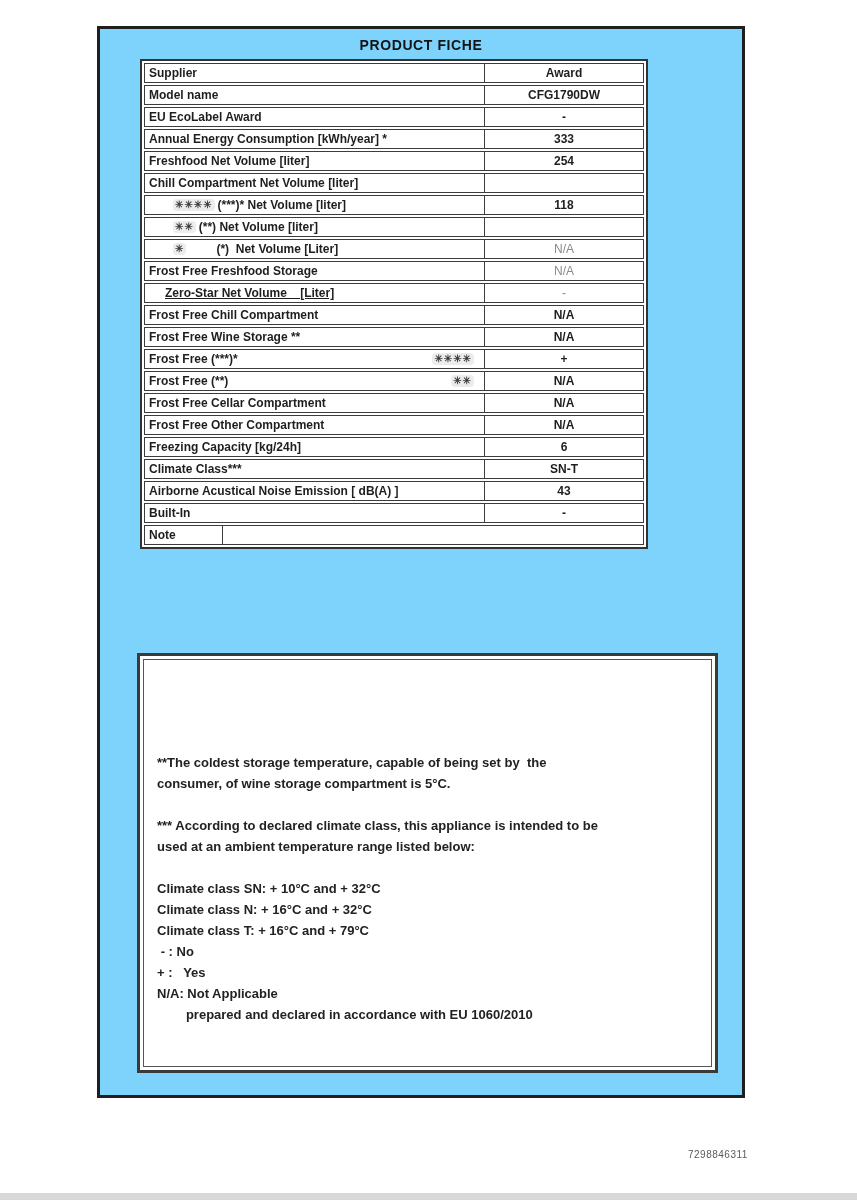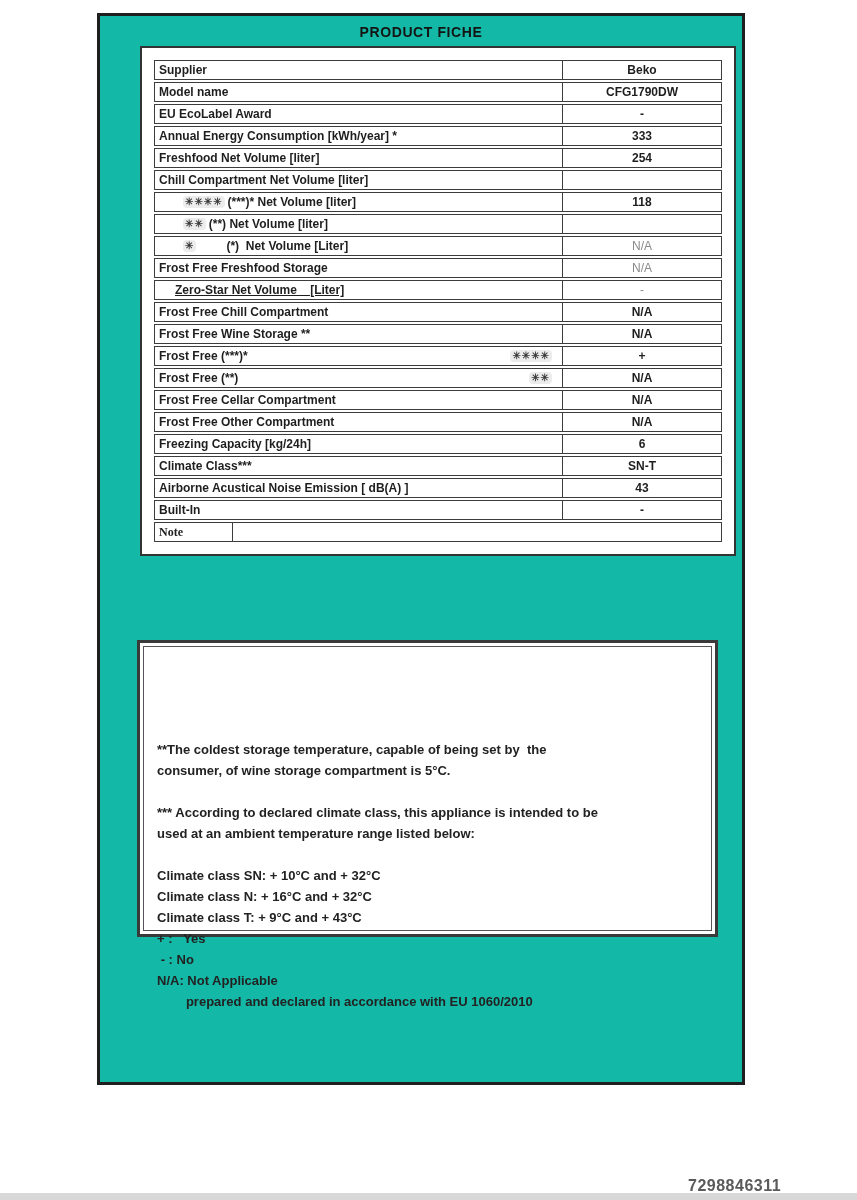--- a/index.html
+++ b/index.html
@@ -1,37 +1,37 @@
 <!DOCTYPE html>
 <html><head>
 <meta charset="utf-8">
 <style>
   html,body{margin:0;padding:0;}
   body{
     width:857px;height:1200px;position:relative;background:#ffffff;
     font-family:"Liberation Sans",sans-serif;overflow:hidden;
   }
   .page{
-    position:absolute;left:97px;top:13px;width:648px;height:1072px;
-    border:3px solid #1f1f1f;box-sizing:border-box;background:#14b8a6;
+    position:absolute;left:97px;top:26px;width:648px;height:1072px;
+    border:3px solid #1f1f1f;box-sizing:border-box;background:#7dd3fc;
   }
   .page-title{
     text-align:center;margin-top:8px;font-weight:bold;font-size:14px;
     letter-spacing:.6px;color:#141414;
   }
   
   .fiche-table{
-    position:absolute;left:40px;top:30px;width:596px;
-    border:2px solid #333;padding:12px;box-sizing:border-box;background:#fff;
+    position:absolute;left:40px;top:30px;width:508px;
+    border:2px solid #333;padding:2px;box-sizing:border-box;background:#fff;
   }
   .f-row{
     display:flex;border:1.5px solid #3c3c3c;margin-bottom:2px;
     height:18px;align-items:stretch;background:#fff;
   }
-  .f-row:last-child{margin-bottom:0;font-family:Liberation Serif, serif;}
+  .f-row:last-child{margin-bottom:0;}
   .label-cell{
     flex:1;display:flex;align-items:center;padding-left:4px;
     font-size:12px;font-weight:bold;color:#1e1e1e;white-space:pre;overflow:hidden;
   }
   .label-text{white-space:pre;}
   .value-cell{
     width:158px;border-left:1.5px solid #3c3c3c;display:flex;
     align-items:center;justify-content:center;font-size:12px;font-weight:bold;color:#1e1e1e;
   }
   .f-row.muted .value-cell{color:#8a8a8a;font-weight:normal;}
@@ -45,55 +45,55 @@
   .stars-gap{margin-right:30px;}
   .stars-right{margin-left:auto;margin-right:10px;}
   
   .note-row .note-label-cell{
     width:78px;border-right:1.5px solid #3c3c3c;display:flex;align-items:center;
     padding-left:4px;font-size:12px;font-weight:bold;color:#1e1e1e;box-sizing:border-box;
   }
   .note-row .note-value-cell{flex:1;}
   
   .notes-box{
-    position:absolute;left:37px;top:624px;width:581px;height:297px;
+    position:absolute;left:37px;top:624px;width:581px;height:420px;
     border:3px solid #3a3a3a;box-sizing:border-box;background:#fff;
   }
   .notes-inner{
     position:absolute;left:3px;top:3px;right:3px;bottom:3px;
     border:1.5px solid #555;
   }
   .notes-text{
     padding:92px 26px 0 13px;font-size:13px;font-weight:bold;color:#222;
   }
   .notes-text .line{white-space:pre-wrap;line-height:21px;min-height:21px;}
   
   .doc-number{
-    position:absolute;left:688px;top:1177px;font-size:16px;font-weight:bold;
+    position:absolute;left:688px;top:1149px;font-size:10px;font-weight:normal;
     color:#5a5a5a;letter-spacing:.5px;
   }
   .bottom-bar{
     position:absolute;left:0;bottom:0;width:857px;height:7px;background:#d8d8d8;
   }
 </style>
 </head>
 <body>
 
 <div class="page">
   <div class="page-title">PRODUCT FICHE</div>
 
   <div class="fiche-table" id="fiche-table">
 
     <div class="f-row">
     <div class="label-cell">
       
       <span class="label-text">Supplier</span>
       
     </div>
-    <div class="value-cell">Beko</div>
+    <div class="value-cell">Award</div>
   </div>
       <div class="f-row">
     <div class="label-cell">
       
       <span class="label-text">Model name</span>
       
     </div>
     <div class="value-cell">CFG1790DW</div>
   </div>
       <div class="f-row">
@@ -258,23 +258,23 @@
     <div class="notes-inner">
       <div class="notes-text" id="notes-text">
           <div class="line">**The coldest storage temperature, capable of being set by  the</div>
           <div class="line">consumer, of wine storage compartment is 5°C.</div>
           <div class="line"></div>
           <div class="line">*** According to declared climate class, this appliance is intended to be</div>
           <div class="line">used at an ambient temperature range listed below:</div>
           <div class="line"></div>
           <div class="line">Climate class SN: + 10°C and + 32°C</div>
           <div class="line">Climate class N: + 16°C and + 32°C</div>
-          <div class="line">Climate class T: + 9°C and + 43°C</div>
+          <div class="line">Climate class T: + 16°C and + 79°C</div>
+          <div class="line"> - : No</div>
           <div class="line">+ :   Yes</div>
-          <div class="line"> - : No</div>
           <div class="line">N/A: Not Applicable</div>
           <div class="line">        prepared and declared in accordance with EU 1060/2010</div>
         </div>
     </div>
   </div>
 </div>
 
 <div class="doc-number">7298846311</div>
 <div class="bottom-bar"></div>
 

